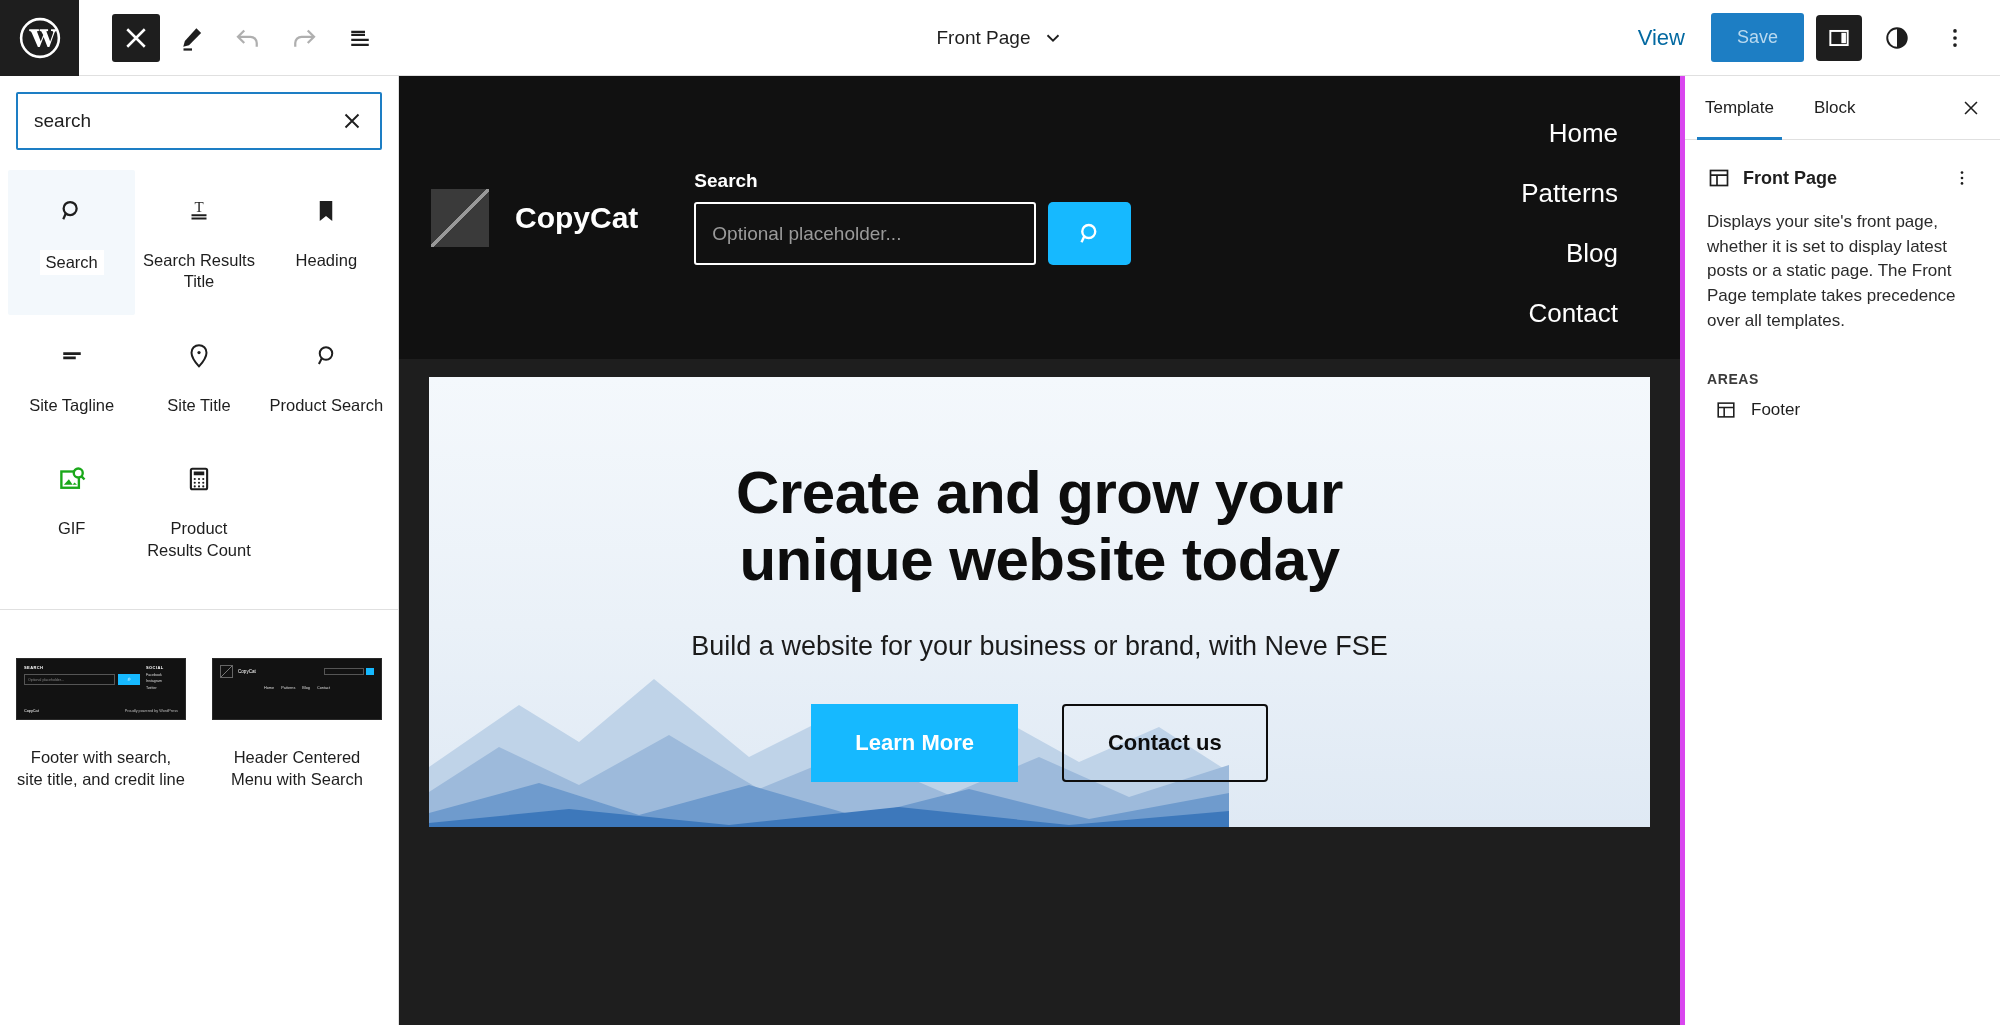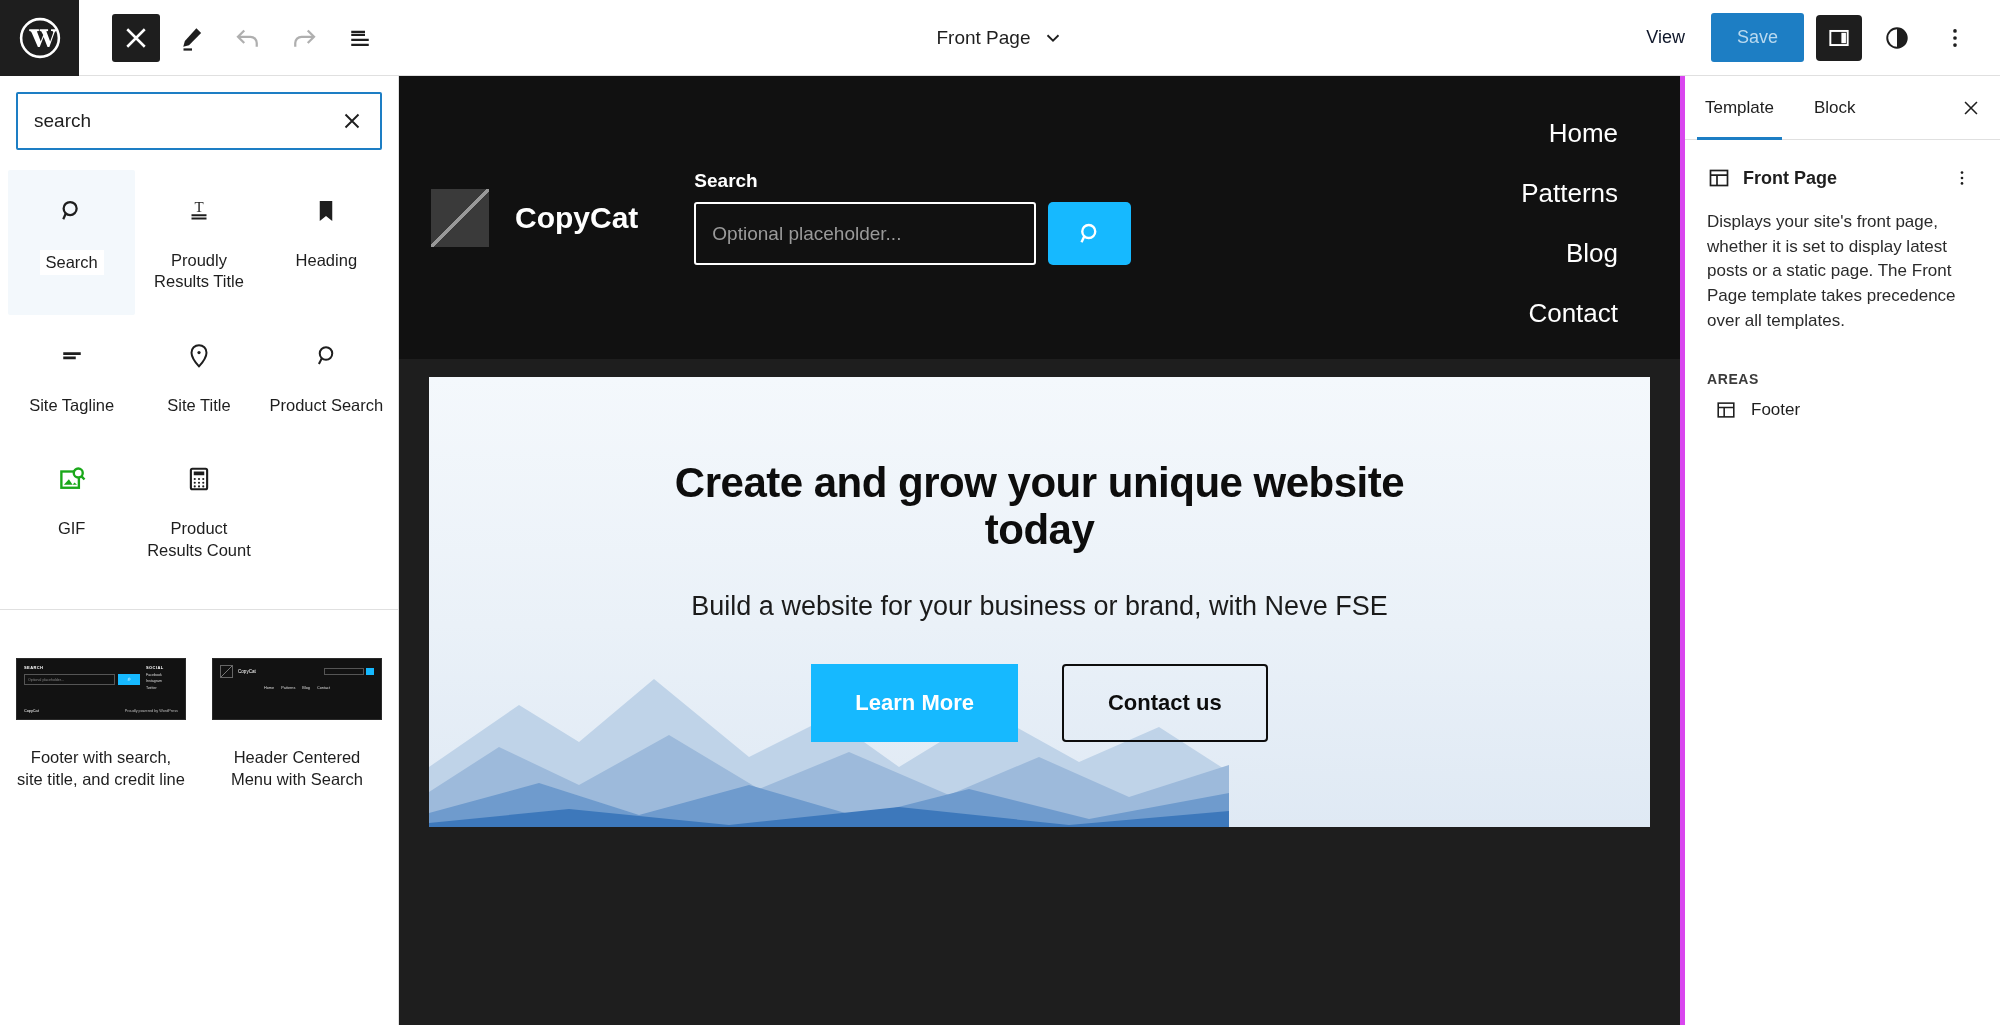--- a/index.html
+++ b/index.html
@@ -46,21 +46,21 @@
     font-size: 19px; color: #1e1e1e; background: none; border: none;
     cursor: pointer; pointer-events: auto; padding: 6px 10px; border-radius: 3px;
   }
   .doc-title-btn svg { width: 22px; height: 22px; }
 
   .tb-right {
     margin-left: auto; display: flex; align-items: center; gap: 12px;
     padding-right: 22px; position: relative; z-index: 2;
   }
   .view-link {
-    font-size: 18px; color: #0f172a; background: none; border: none;
+    font-size: 22px; color: #0369a1; background: none; border: none;
     cursor: pointer; padding: 10px 14px; border-radius: 3px;
   }
   .save-btn {
     background: #1d7ec4; color: #b9d9ef; border: none;
     font-size: 18px; padding: 14px 26px; border-radius: 3px; cursor: pointer;
   }
   .icon-sq {
     width: 46px; height: 46px; border-radius: 4px; border: none;
     display: flex; align-items: center; justify-content: center; cursor: pointer;
     background: transparent;
@@ -193,21 +193,21 @@
   }
   .site-nav a { color: #ffffff; font-size: 26px; text-decoration: none; }
 
   .hero {
     margin: 18px 30px 0 30px;
     background: linear-gradient(#f4f8fc, #eaf1f8 55%, #dfe9f4);
     height: 450px; position: relative; overflow: hidden;
     display: flex; flex-direction: column; align-items: center;
   }
   .hero-h1 {
-    margin-top: 82px; font-size: 42px; line-height: 1.12; font-weight: bold;
+    margin-top: 82px; font-size: 60px; line-height: 1.12; font-weight: bold;
     color: #0d0d0d; text-align: center; letter-spacing: -.5px; max-width: 760px;
     position: relative; z-index: 3;
   }
   .hero-sub {
     margin-top: 38px; font-size: 27px; color: #1b1b1b; text-align: left;
     position: relative; z-index: 3;
   }
   .hero-btns { margin-top: 42px; display: flex; gap: 44px; position: relative; z-index: 3; }
   .btn-primary {
     background: #16b9ff; color: #ffffff; font-size: 22px; font-weight: bold;
@@ -362,21 +362,21 @@
           <div class="block-label">Search</div>
         </div>
 
         <div class="block-item">
           <div class="block-icon">
             <svg viewBox="0 0 24 24">
               <text x="12" y="13" font-size="12" font-family="Liberation Serif, serif" text-anchor="middle" fill="#1e1e1e">T</text>
               <path d="M6 15.3 H18 M6 18 H18" stroke="#1e1e1e" stroke-width="1.6"></path>
             </svg>
           </div>
-          <div class="block-label">Proudly Results Title</div>
+          <div class="block-label">Search Results Title</div>
         </div>
 
         <div class="block-item">
           <div class="block-icon">
             <svg viewBox="0 0 24 24">
               <path d="M7 4 H17 V20 L12 16 L7 20 Z" fill="#1e1e1e"></path>
             </svg>
           </div>
           <div class="block-label">Heading</div>
         </div>

